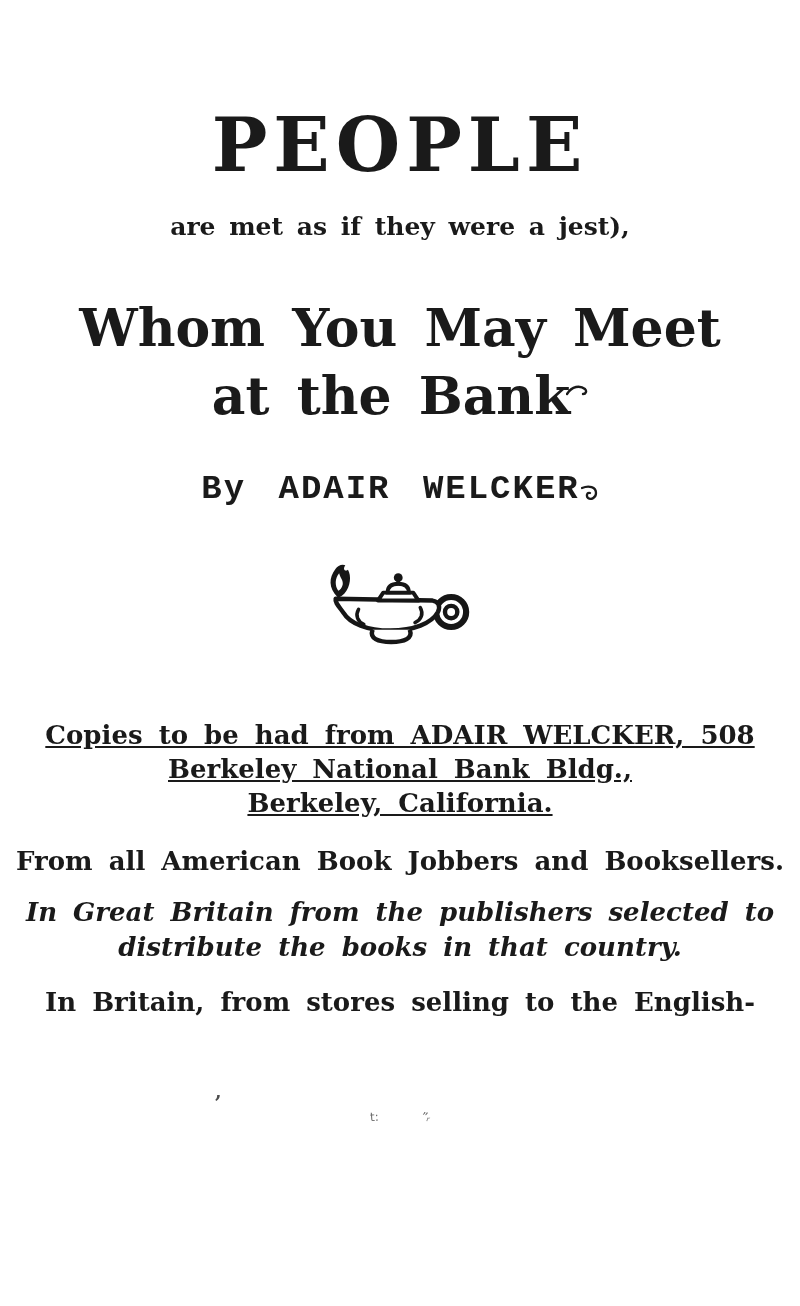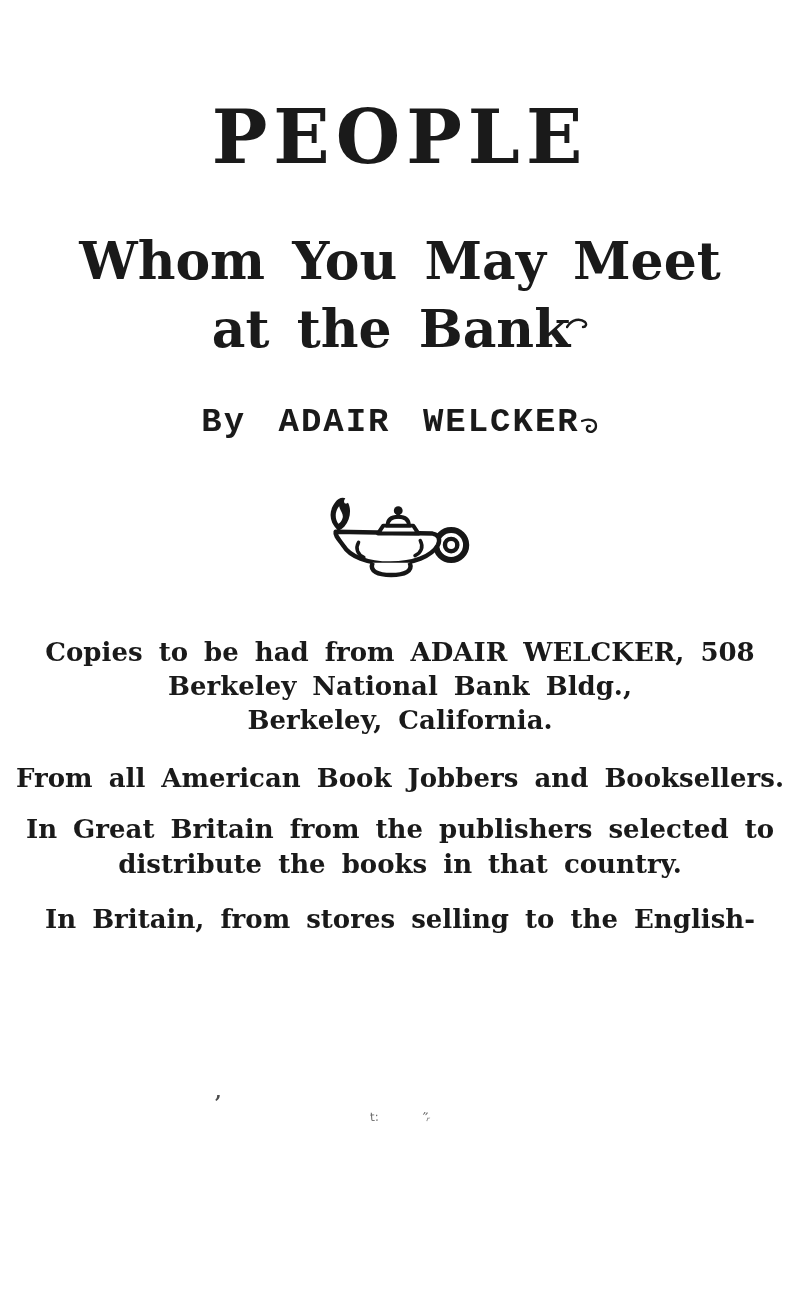--- a/index.html
+++ b/index.html
@@ -12,21 +12,21 @@
     width: 800px;
     height: 1306px;
     margin: 0 auto;
     background: #ffffff;
     color: #1a1a1a;
     font-family: "DejaVu Serif", "Liberation Serif", serif;
     text-align: center;
     overflow: hidden;
   }
   .book-title {
-    margin: 0;
+    margin: 8px;
     padding-top: 97px;
     font-size: 74px;
     font-weight: bold;
     line-height: 80px;
     letter-spacing: 6px;
   }
   .subtitle {
     margin: 24px auto 0;
     font-size: 25px;
     font-weight: bold;
@@ -61,23 +61,23 @@
     margin: 48px auto 0;
     height: 97px;
   }
   .para {
     margin: 0 auto;
     font-size: 26px;
     font-weight: bold;
     line-height: 34px;
     word-spacing: 7px;
   }
-  .address   { margin-top: 45px; }
+  .address   { margin-top: 61px; text-decoration: underline; }
   .jobbers   { margin-top: 24px; line-height: 35px; }
-  .britain   { margin-top: 16px; line-height: 35px; }
+  .britain   { margin-top: 16px; line-height: 35px; font-style: italic; }
   .germany   { margin-top: 20px; line-height: 35px; }
   .stray-comma {
     position: absolute;
     left: 215px;
     top: 1080px;
     font-size: 19px;
     font-weight: bold;
     color: #2e2e2e;
     opacity: 0.85;
   }
@@ -98,20 +98,21 @@
   .smudges .m1 { transform: rotate(-4deg); }
 </style>
 </head>
 <body>
 
 <div class="page">
 
   <h1 class="book-title">PEOPLE</h1>
 
   <div class="subtitle">
+    <div>are met as if they were a jest),</div>
   </div>
 
   <h2 class="main-title">
     <div>Whom You May Meet</div>
     <div>
       <span>at the Bank</span><svg class="swash-fair" width="22" height="14" viewBox="0 0 22 14">
         <path d="M 1,10 C 6,2 14,1 19,5 C 21,7 20,10 17,10" fill="none" stroke="#1a1a1a" stroke-width="2.4" stroke-linecap="round"></path>
       </svg>
     </div>
   </h2>

